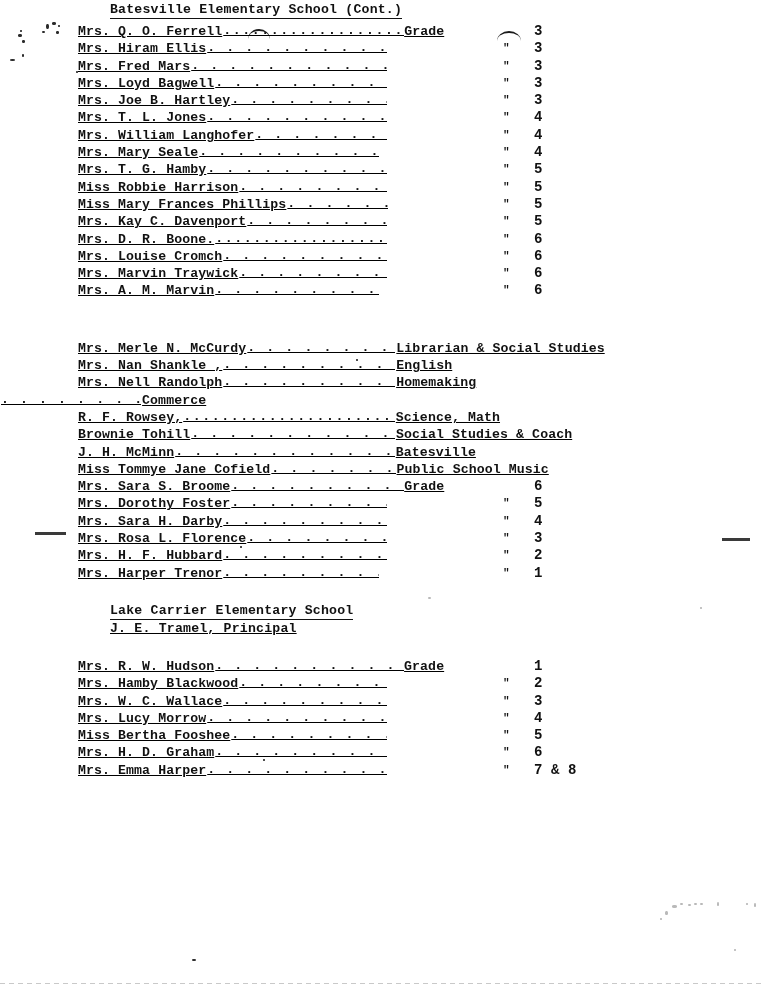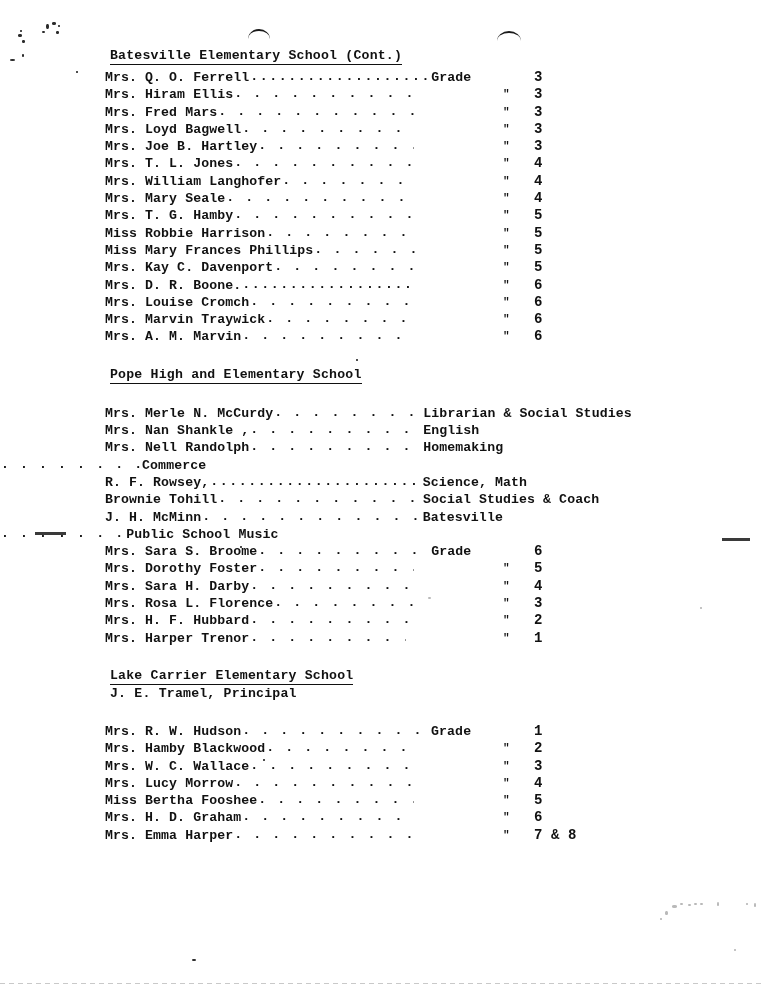--- a/index.html
+++ b/index.html
@@ -79,21 +79,21 @@
     display: flex;
     align-items: baseline;
     font-size: 13.2px;
     line-height: 17.3px;
     color: #111111;
     white-space: pre;
     font-weight: 700;
     letter-spacing: 0.1px;
   }
   .entry .name-cell {
-    margin-left: 105px;
+    margin-left: 78px;
     flex: 0 0 auto;
     white-space: pre;
   }
   .entry .leader {
     flex: 1 1 auto;
     overflow: hidden;
     white-space: nowrap;
     color: #111111;
     margin: 0 1px;
     letter-spacing: 1.6px;
@@ -160,21 +160,21 @@
       <div class="speckle faint" style="left: 734px; top: 949px; width: 2px; height: 2px;"></div>
       <div class="speckle faint" style="left: 428px; top: 597px; width: 3px; height: 2px;"></div>
       <div class="speckle faint" style="left: 700px; top: 607px; width: 2px; height: 2px;"></div>
       <div class="arc" style="left: 248px; top: 29px; width: 22px;"></div>
       <div class="arc" style="left: 497px; top: 31px; width: 24px;"></div>
       <div class="margin-dash" style="left: 35px; top: 532px; width: 31px;"></div>
       <div class="margin-dash" style="left: 722px; top: 538px; width: 28px;"></div>
       <div class="edge-line" style="top: 983px;"></div>
     </div>
 
-  <div class="doc" id="doc-body" style="padding-top: 46px;">
+  <div class="doc" id="doc-body" style=" text-decoration: underline;">
       <div class="section">
         <div class="school-name-row"><div class="school-name">Batesville Elementary School (Cont.)</div></div>
         <div class="roster">
           <div class="entry grade-row"><span class="name-cell">Mrs. Q. O. Ferrell</span><span class="leader" style="max-width: 180.9px;">.........................................................................................</span><span class="assignment">Grade</span><span class="grade-num">3</span></div>
           <div class="entry grade-row"><span class="name-cell">Mrs. Hiram Ellis</span><span class="leader" style="max-width: 179.8px;">. . . . . . . . . . . . . . . . . . . . . . . . . . . . . . . . . . . . . . . . . . . . . . . . . . . . . . . . . . . . . . . . . . . . . . . . . . . . . . . . . . . . . . . . . </span><span class="ditto">"</span><span class="grade-num">3</span></div>
           <div class="entry grade-row"><span class="name-cell">Mrs. Fred Mars</span><span class="leader" style="max-width: 195.7px;">. . . . . . . . . . . . . . . . . . . . . . . . . . . . . . . . . . . . . . . . . . . . . . . . . . . . . . . . . . . . . . . . . . . . . . . . . . . . . . . . . . . . . . . . . </span><span class="ditto">"</span><span class="grade-num">3</span></div>
           <div class="entry grade-row"><span class="name-cell">Mrs. Loyd Bagwell</span><span class="leader" style="max-width: 171.85px;">. . . . . . . . . . . . . . . . . . . . . . . . . . . . . . . . . . . . . . . . . . . . . . . . . . . . . . . . . . . . . . . . . . . . . . . . . . . . . . . . . . . . . . . . . </span><span class="ditto">"</span><span class="grade-num">3</span></div>
           <div class="entry grade-row"><span class="name-cell">Mrs. Joe B. Hartley</span><span class="leader" style="max-width: 155.95px;">. . . . . . . . . . . . . . . . . . . . . . . . . . . . . . . . . . . . . . . . . . . . . . . . . . . . . . . . . . . . . . . . . . . . . . . . . . . . . . . . . . . . . . . . . </span><span class="ditto">"</span><span class="grade-num">3</span></div>
           <div class="entry grade-row"><span class="name-cell">Mrs. T. L. Jones</span><span class="leader" style="max-width: 179.8px;">. . . . . . . . . . . . . . . . . . . . . . . . . . . . . . . . . . . . . . . . . . . . . . . . . . . . . . . . . . . . . . . . . . . . . . . . . . . . . . . . . . . . . . . . . </span><span class="ditto">"</span><span class="grade-num">4</span></div>
           <div class="entry grade-row"><span class="name-cell">Mrs. William Langhofer</span><span class="leader" style="max-width: 132.1px;">. . . . . . . . . . . . . . . . . . . . . . . . . . . . . . . . . . . . . . . . . . . . . . . . . . . . . . . . . . . . . . . . . . . . . . . . . . . . . . . . . . . . . . . . . </span><span class="ditto">"</span><span class="grade-num">4</span></div>
@@ -184,31 +184,30 @@
           <div class="entry grade-row"><span class="name-cell">Miss Mary Frances Phillips</span><span class="leader" style="max-width: 100.3px;">. . . . . . . . . . . . . . . . . . . . . . . . . . . . . . . . . . . . . . . . . . . . . . . . . . . . . . . . . . . . . . . . . . . . . . . . . . . . . . . . . . . . . . . . . </span><span class="ditto">"</span><span class="grade-num">5</span></div>
           <div class="entry grade-row"><span class="name-cell">Mrs. Kay C. Davenport</span><span class="leader" style="max-width: 140.05px;">. . . . . . . . . . . . . . . . . . . . . . . . . . . . . . . . . . . . . . . . . . . . . . . . . . . . . . . . . . . . . . . . . . . . . . . . . . . . . . . . . . . . . . . . . </span><span class="ditto">"</span><span class="grade-num">5</span></div>
           <div class="entry grade-row"><span class="name-cell">Mrs. D. R. Boone.</span><span class="leader" style="max-width: 171.85px;">.........................................................................................</span><span class="ditto">"</span><span class="grade-num">6</span></div>
           <div class="entry grade-row"><span class="name-cell">Mrs. Louise Cromch</span><span class="leader" style="max-width: 163.9px;">. . . . . . . . . . . . . . . . . . . . . . . . . . . . . . . . . . . . . . . . . . . . . . . . . . . . . . . . . . . . . . . . . . . . . . . . . . . . . . . . . . . . . . . . . </span><span class="ditto">"</span><span class="grade-num">6</span></div>
           <div class="entry grade-row"><span class="name-cell">Mrs. Marvin Traywick</span><span class="leader" style="max-width: 148px;">. . . . . . . . . . . . . . . . . . . . . . . . . . . . . . . . . . . . . . . . . . . . . . . . . . . . . . . . . . . . . . . . . . . . . . . . . . . . . . . . . . . . . . . . . </span><span class="ditto">"</span><span class="grade-num">6</span></div>
           <div class="entry grade-row"><span class="name-cell">Mrs. A. M. Marvin</span><span class="leader" style="max-width: 163.9px;">. . . . . . . . . . . . . . . . . . . . . . . . . . . . . . . . . . . . . . . . . . . . . . . . . . . . . . . . . . . . . . . . . . . . . . . . . . . . . . . . . . . . . . . . . </span><span class="ditto">"</span><span class="grade-num">6</span></div>
         </div>
         <div class="gap-md"></div>
       </div>
       <div class="section">
-        <div class="school-name-row"><div class="school-name">Pope High and Elementary School</div></div>
         <div class="blank"></div>
         <div class="roster">
           <div class="entry subject-row"><span class="name-cell">Mrs. Merle N. McCurdy</span><span class="leader" style="max-width: 148.05px;">. . . . . . . . . . . . . . . . . . . . . . . . . . . . . . . . . . . . . . . . . . . . . . . . . . . . . . . . . . . . . . . . . . . . . . . . . . . . . . . . . . . . . . . . . </span><span class="assignment">Librarian &amp; Social Studies</span></div>
           <div class="entry subject-row"><span class="name-cell">Mrs. Nan Shankle ,</span><span class="leader" style="max-width: 171.9px;">. . . . . . . . . . . . . . . . . . . . . . . . . . . . . . . . . . . . . . . . . . . . . . . . . . . . . . . . . . . . . . . . . . . . . . . . . . . . . . . . . . . . . . . . . </span><span class="assignment">English</span></div>
           <div class="entry subject-row"><span class="name-cell">Mrs. Nell Randolph</span><span class="leader" style="max-width: 171.9px;">. . . . . . . . . . . . . . . . . . . . . . . . . . . . . . . . . . . . . . . . . . . . . . . . . . . . . . . . . . . . . . . . . . . . . . . . . . . . . . . . . . . . . . . . . </span><span class="assignment">Homemaking</span></div>
           <div class="entry subject-row"><span class="leader" style="max-width: 140.1px;">. . . . . . . . . . . . . . . . . . . . . . . . . . . . . . . . . . . . . . . . . . . . . . . . . . . . . . . . . . . . . . . . . . . . . . . . . . . . . . . . . . . . . . . . . </span><span class="assignment">Commerce</span></div>
           <div class="entry subject-row"><span class="name-cell">R. F. Rowsey,</span><span class="leader" style="max-width: 211.65px;">.........................................................................................</span><span class="assignment">Science, Math</span></div>
           <div class="entry subject-row"><span class="name-cell">Brownie Tohill</span><span class="leader" style="max-width: 203.7px;">. . . . . . . . . . . . . . . . . . . . . . . . . . . . . . . . . . . . . . . . . . . . . . . . . . . . . . . . . . . . . . . . . . . . . . . . . . . . . . . . . . . . . . . . . </span><span class="assignment">Social Studies &amp; Coach</span></div>
           <div class="entry subject-row"><span class="name-cell">J. H. McMinn</span><span class="leader" style="max-width: 219.6px;">. . . . . . . . . . . . . . . . . . . . . . . . . . . . . . . . . . . . . . . . . . . . . . . . . . . . . . . . . . . . . . . . . . . . . . . . . . . . . . . . . . . . . . . . . </span><span class="assignment">Batesville</span></div>
-          <div class="entry subject-row"><span class="leader" style="max-width: 124.2px;">. . . . . . . . . . . . . . . . . . . . . . . . . . . . . . . . . . . . . . . . . . . . . . . . . . . . . . . . . . . . . . . . . . . . . . . . . . . . . . . . . . . . . . . . . </span><span class="assignment">Public School Music</span></div>
+          <div class="entry subject-row"><span class="name-cell">Miss Tommye Jane Cofield</span><span class="leader" style="max-width: 124.2px;">. . . . . . . . . . . . . . . . . . . . . . . . . . . . . . . . . . . . . . . . . . . . . . . . . . . . . . . . . . . . . . . . . . . . . . . . . . . . . . . . . . . . . . . . . </span><span class="assignment">Public School Music</span></div>
           <div class="entry grade-row"><span class="name-cell">Mrs. Sara S. Broome</span><span class="leader" style="max-width: 172.95px;">. . . . . . . . . . . . . . . . . . . . . . . . . . . . . . . . . . . . . . . . . . . . . . . . . . . . . . . . . . . . . . . . . . . . . . . . . . . . . . . . . . . . . . . . . </span><span class="assignment">Grade</span><span class="grade-num">6</span></div>
           <div class="entry grade-row"><span class="name-cell">Mrs. Dorothy Foster</span><span class="leader" style="max-width: 155.95px;">. . . . . . . . . . . . . . . . . . . . . . . . . . . . . . . . . . . . . . . . . . . . . . . . . . . . . . . . . . . . . . . . . . . . . . . . . . . . . . . . . . . . . . . . . </span><span class="ditto">"</span><span class="grade-num">5</span></div>
           <div class="entry grade-row"><span class="name-cell">Mrs. Sara H. Darby</span><span class="leader" style="max-width: 163.9px;">. . . . . . . . . . . . . . . . . . . . . . . . . . . . . . . . . . . . . . . . . . . . . . . . . . . . . . . . . . . . . . . . . . . . . . . . . . . . . . . . . . . . . . . . . </span><span class="ditto">"</span><span class="grade-num">4</span></div>
           <div class="entry grade-row"><span class="name-cell">Mrs. Rosa L. Florence</span><span class="leader" style="max-width: 140.05px;">. . . . . . . . . . . . . . . . . . . . . . . . . . . . . . . . . . . . . . . . . . . . . . . . . . . . . . . . . . . . . . . . . . . . . . . . . . . . . . . . . . . . . . . . . </span><span class="ditto">"</span><span class="grade-num">3</span></div>
           <div class="entry grade-row"><span class="name-cell">Mrs. H. F. Hubbard</span><span class="leader" style="max-width: 163.9px;">. . . . . . . . . . . . . . . . . . . . . . . . . . . . . . . . . . . . . . . . . . . . . . . . . . . . . . . . . . . . . . . . . . . . . . . . . . . . . . . . . . . . . . . . . </span><span class="ditto">"</span><span class="grade-num">2</span></div>
           <div class="entry grade-row"><span class="name-cell">Mrs. Harper Trenor</span><span class="leader" style="max-width: 155.95px;">. . . . . . . . . . . . . . . . . . . . . . . . . . . . . . . . . . . . . . . . . . . . . . . . . . . . . . . . . . . . . . . . . . . . . . . . . . . . . . . . . . . . . . . . . </span><span class="ditto">"</span><span class="grade-num">1</span></div>
         </div>
         <div class="gap-md"></div>
       </div>
       <div class="section">

